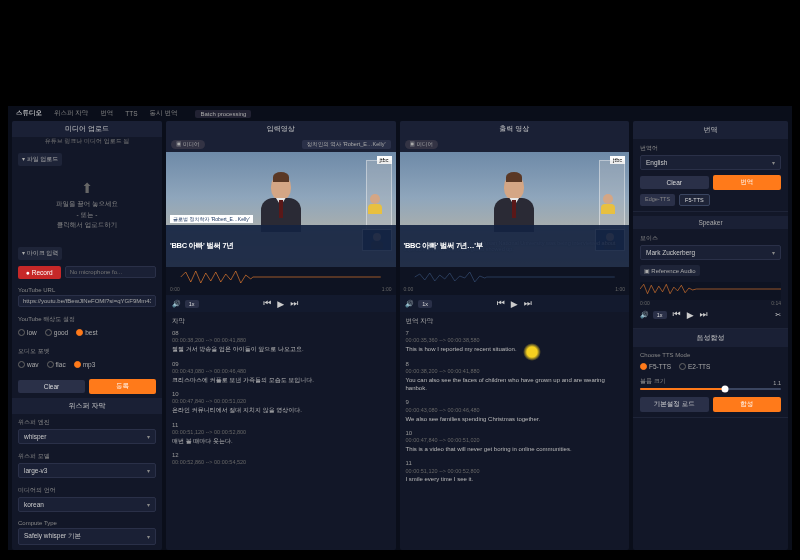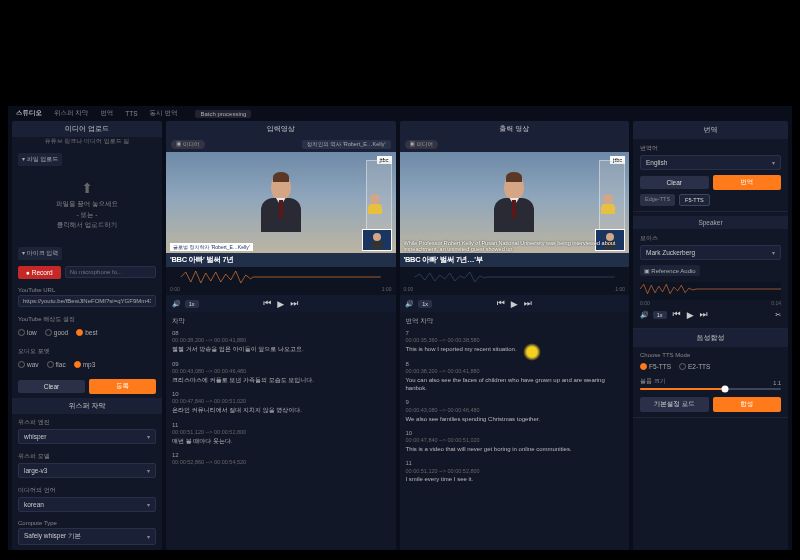--- a/index.html
+++ b/index.html
@@ -42,21 +42,21 @@
 .man { position:absolute; left:50%; top:45%; transform:translate(-50%,-50%); width:44px; height:60px; }
 .man .head { width:20px; height:26px; background:#d4a685; border-radius:50% 50% 45% 45%; margin:0 auto; position:relative; }
 .man .hair { position:absolute; top:-2px; left:2px; right:2px; height:10px; background:#5a3825; border-radius:50% 50% 0 0; }
 .man .body { width:40px; height:34px; background:#2a2a35; border-radius:12px 12px 0 0; margin:-2px auto 0; position:relative; }
 .man .tie { position:absolute; left:50%; top:2px; transform:translateX(-50%); width:4px; height:18px; background:#5a1818; }
 .man .shirt { position:absolute; left:50%; top:0; transform:translateX(-50%); width:10px; height:8px; background:#e8e8e8; clip-path:polygon(0 0,100% 0,50% 100%); }
 .kid { position:absolute; right:14px; top:42px; width:14px; height:18px; }
 .kid .kh { width:10px; height:10px; background:#d4a685; border-radius:50%; margin:0 auto; }
 .kid .kb { width:14px; height:10px; background:#e8c040; border-radius:4px 4px 0 0; }
 .doorframe { position:absolute; right:4px; top:8px; width:26px; height:90px; background:rgba(200,200,200,0.3); border:1px solid rgba(255,255,255,0.4); }
-.chyron { position:absolute; left:0; right:0; bottom:0; background:rgba(20,35,65,0.92); color:#fff; padding:2px 4px; }
+.chyron { position:absolute; left:0; right:0; bottom:0; background:rgba(20,35,65,0.92); color:#fff; padding:16px 4px; }
 .chyron-tag { position:absolute; left:4px; top:-10px; background:#fff; color:#1a3560; font-size:5px; padding:1px 3px; }
 .chyron-main { font-size:7.5px; font-weight:bold; letter-spacing:-0.3px; }
 .sub-overlay { position:absolute; left:4px; right:4px; bottom:14px; color:#fff; font-size:5.5px; text-shadow:0 0 2px #000; line-height:1.2; }
 .jtbc { position:absolute; right:4px; top:4px; background:#fff; color:#000; font-size:5px; padding:1px 3px; font-weight:bold; }
 .pip { position:absolute; right:4px; bottom:16px; width:30px; height:22px; background:#1a3560; border:1px solid #fff; }
 .pip .p-head { width:8px; height:8px; background:#d4a685; border-radius:50%; margin:3px auto 0; }
 .pip .p-body { width:12px; height:8px; background:#333; margin:0 auto; border-radius:4px 4px 0 0; }
 
 .waveform { height:28px; background:#0e1322; position:relative; padding:2px 4px; }
 .wave-svg { width:100%; height:16px; }

